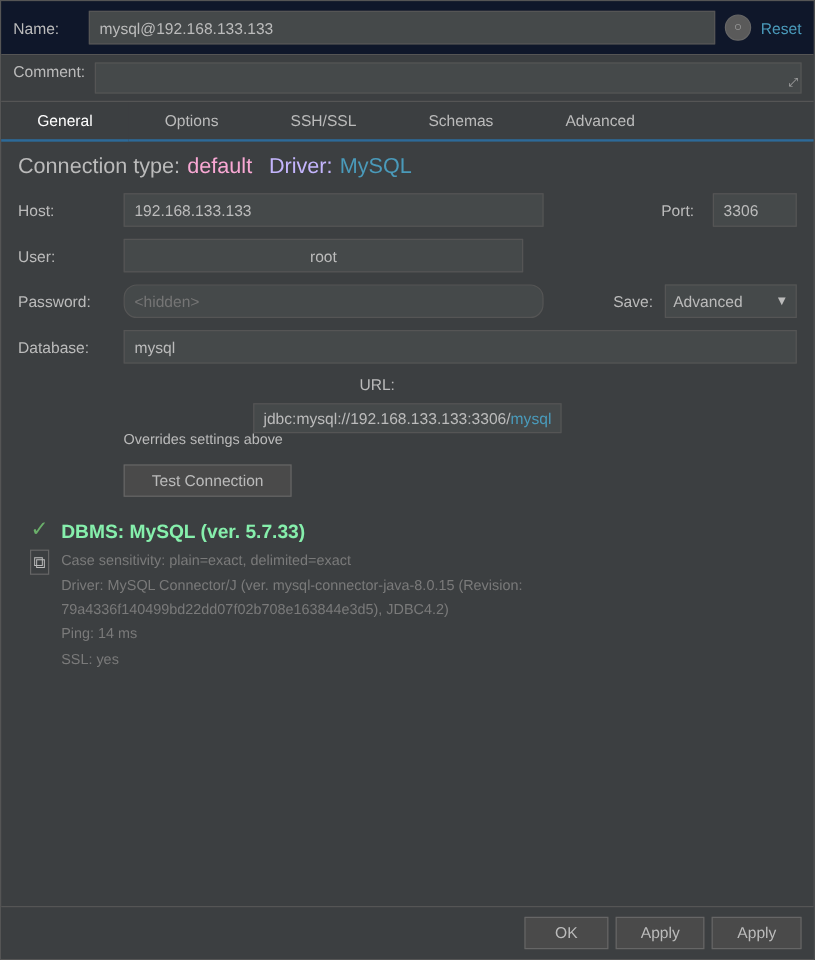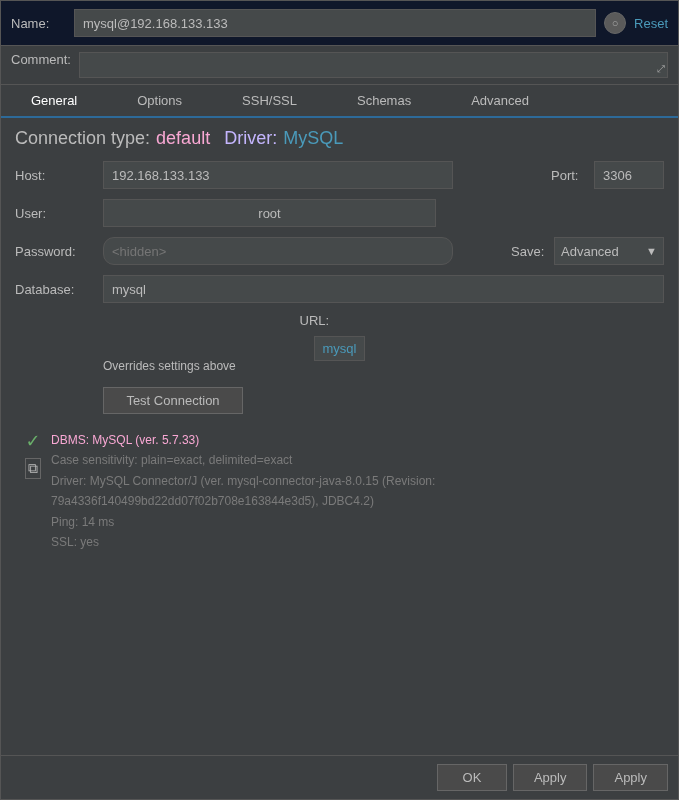--- a/index.html
+++ b/index.html
@@ -270,23 +270,24 @@
 
     .copy-icon {
       color: #bbbbbb;
       font-size: 14px;
       cursor: pointer;
       border: 1px solid #666;
       padding: 1px 2px;
     }
 
     .status-text {
-      color: #f9a8d4;
-      font-size: 12px;
+      color: #86efac;
+      font-size: 16px;
       line-height: 1.7;
+      font-weight: bold;
     }
 
     .status-detail {
       color: #7a7a7a;
       font-size: 12px;
       line-height: 1.7;
     }
 
     
     .bottom-bar {
@@ -395,20 +396,21 @@
     </div>
 
     <div class="form-row">
       <span class="field-label">Database:</span>
       <input type="text" class="field-input database" value="mysql" style="">
     </div>
 
     <div class="form-row url-row">
       <span class="field-label">URL:</span>
       <div class="url-display">
+        <span class="url-normal">jdbc:mysql://192.168.133.133:3306/</span>
           <span class="url-blue">mysql</span>
       </div>
     </div>
 
     <div class="overrides-text">Overrides settings above</div>
 
     <button class="test-conn-btn">Test Connection</button>
 
     <div class="status-area">
       <div class="status-icons">

